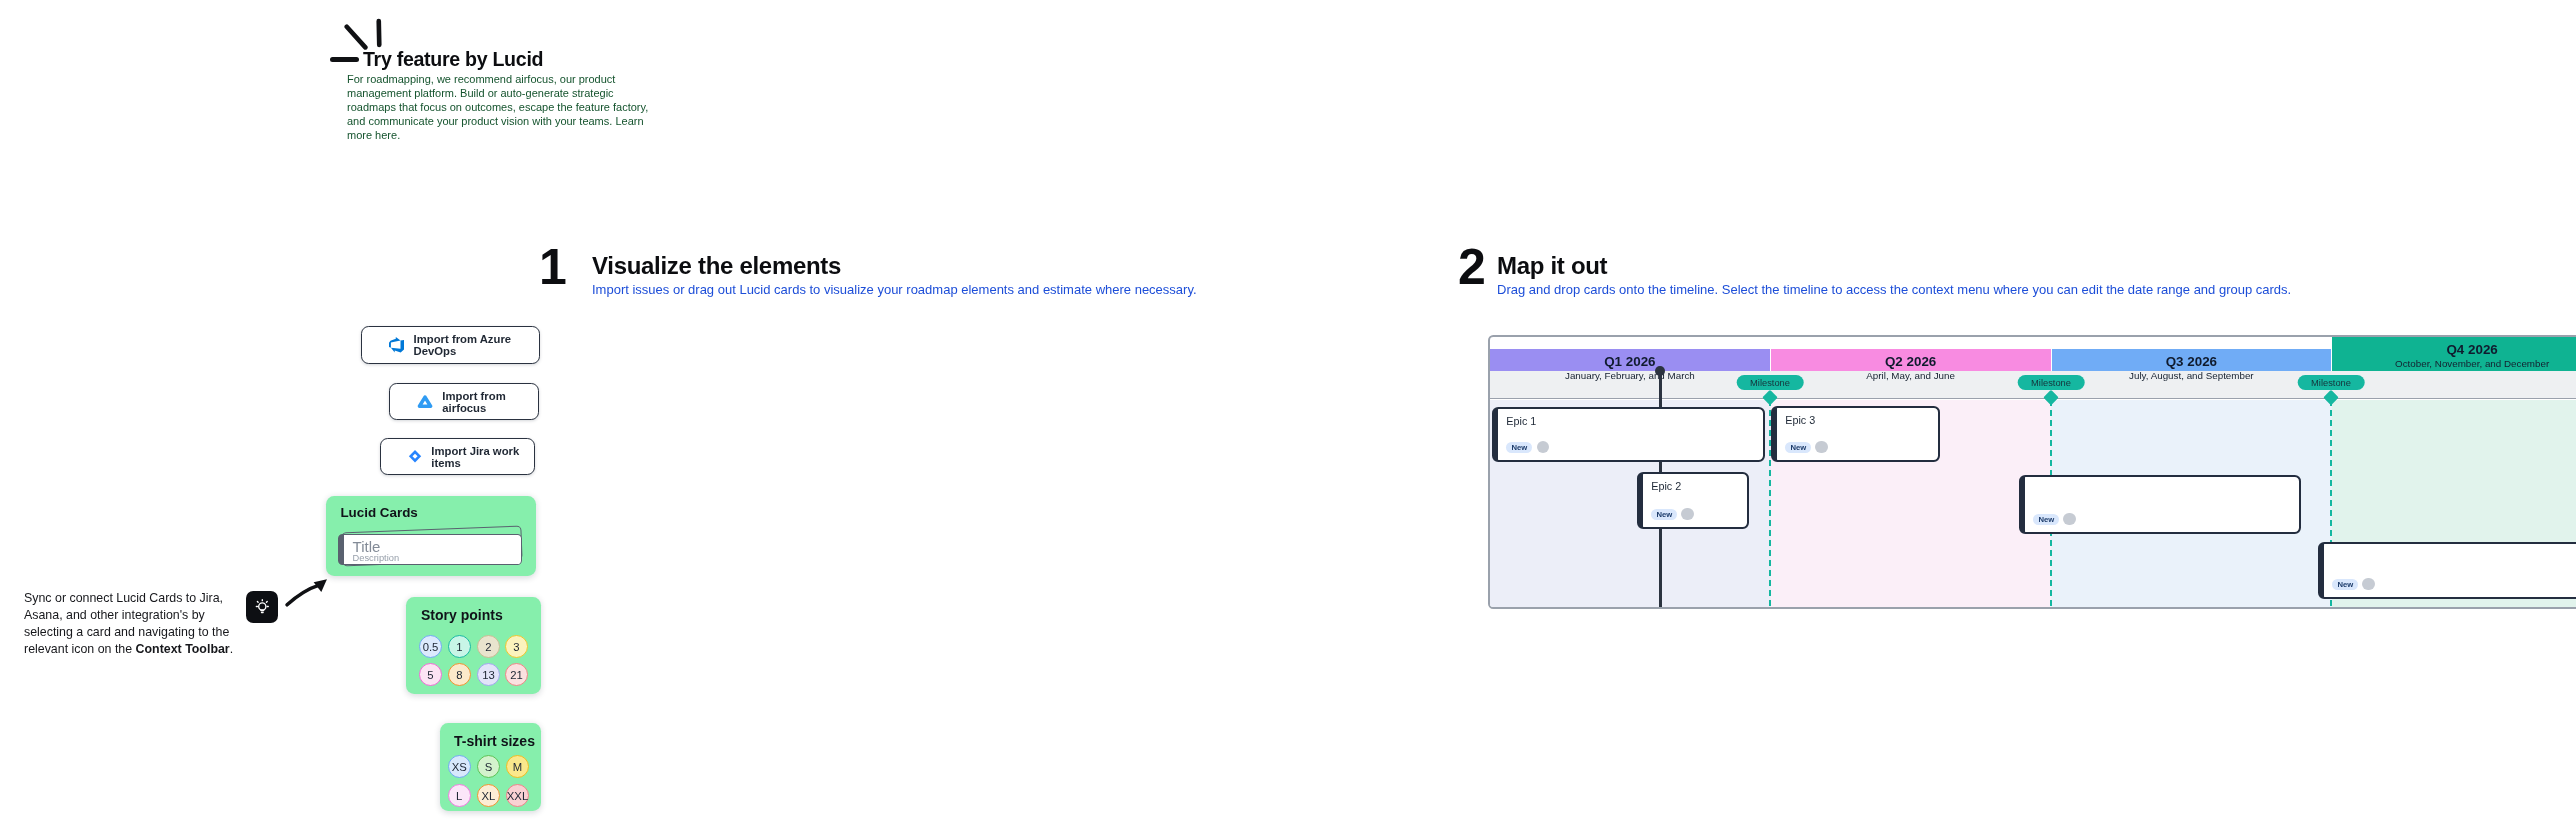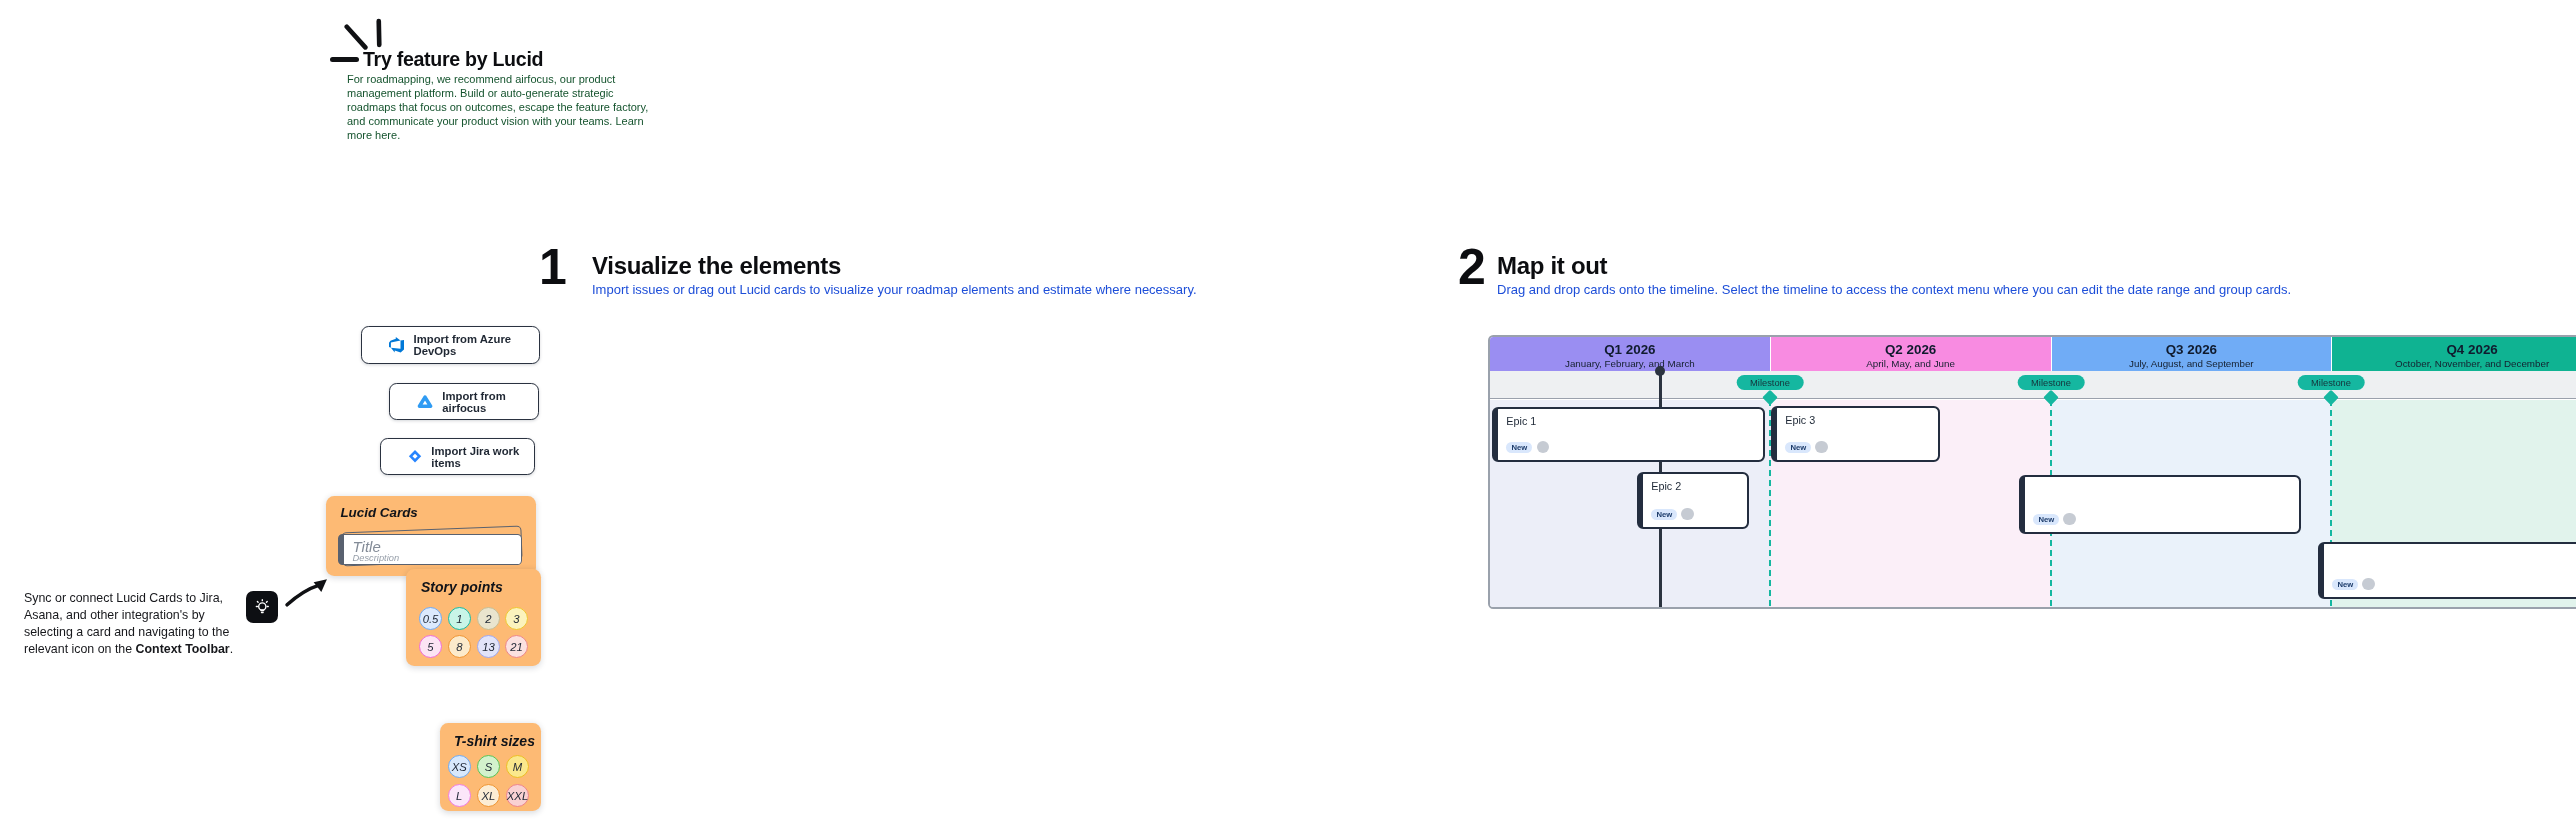--- a/index.html
+++ b/index.html
@@ -19,42 +19,42 @@
   .sec-title{position:absolute;font-size:24px;font-weight:700;letter-spacing:-0.3px;color:#0c0d10;}
   .sec-sub{position:absolute;font-size:13px;color:#1d4ed8;}
 
   
   .import-btn{position:absolute;display:flex;align-items:center;gap:9.3px;padding-left:27px;
       background:#fff;border:1.5px solid #2A3240;border-radius:7.7px;box-sizing:border-box;
       box-shadow:0 1px 3.1px rgba(15,25,45,.18);cursor:pointer;}
   .import-btn .lbl{font-size:11.3px;font-weight:700;color:#1F2733;}
 
   
-  .panel{position:absolute;background:#fdba74;border-radius:8.2px;box-shadow:0 1.5px 6.2px rgba(15,25,45,.16);font-style:italic;}
+  .panel{position:absolute;background:#86efac;border-radius:8.2px;box-shadow:0 1.5px 6.2px rgba(15,25,45,.16);}
   .panel-title{position:absolute;font-weight:700;color:#101319;}
   .lc-back{position:absolute;left:15.5px;top:33px;width:180px;height:34px;border:1.5px solid #59616F;border-radius:4.6px;transform:rotate(-2.2deg);box-sizing:border-box;}
   .lc-front{position:absolute;left:12.4px;top:38px;width:184px;height:31px;background:#fff;border:1.5px solid #59616F;border-left-width:6.2px;border-radius:4.6px;box-sizing:border-box;}
   .lc-t{position:absolute;left:8.2px;top:3.1px;font-size:15px;color:#838B97;}
   .lc-d{position:absolute;left:8.2px;top:17.5px;font-size:9.3px;color:#98A0AB;}
 
   
   .sync-note{position:absolute;left:24px;top:590px;width:216px;font-size:12.4px;line-height:17px;color:#17181c;}
   .bulb{position:absolute;left:246px;top:591px;width:32px;height:32px;background:#0D0F13;border-radius:7.2px;display:flex;align-items:center;justify-content:center;}
   .bulb svg{stroke:#fff;fill:none;stroke-width:2.4;stroke-linecap:round;}
 
   
   .circle{position:absolute;width:23px;height:23px;border-radius:50%;border:1.5px solid;box-sizing:border-box;
       display:flex;align-items:center;justify-content:center;font-size:11.3px;color:#1D2533;cursor:pointer;}
 
   
   .tl{position:absolute;left:1488px;top:335px;width:1126px;height:274px;background:#fff;
       border:2.1px solid #9AA1AC;border-radius:5.2px;box-sizing:border-box;overflow:hidden;}
   .tl-header{position:absolute;left:0;right:0;top:0;height:34px;display:flex;}
   .q-head{flex:1;position:relative;text-align:center;box-sizing:border-box;}
-  .q-head:not(:last-child){border-right:1.5px solid #fff;}
+  .q-head:not(:last-child){border-right:1.5px solid #fff;margin-top:12px;}
   .q-title{position:absolute;left:0;right:0;top:4.6px;font-size:13.4px;font-weight:700;color:#101B2E;}
   .q-sub{position:absolute;left:0;right:0;top:21px;font-size:9.8px;color:#15202F;}
   .ms-band{position:absolute;left:0;right:0;top:34px;height:27px;background:#EEF0F2;border-bottom:1.5px solid #9AA1AC;}
   .tl-body{position:absolute;left:0;right:0;top:63px;bottom:0;display:flex;}
   .q-body{flex:1;}
   .today-line{position:absolute;left:169px;top:33px;bottom:0;width:2.6px;background:#2B3340;z-index:1;}
   .today-dot{position:absolute;left:165px;top:29px;width:9.8px;height:9.8px;border-radius:50%;background:#2B3340;z-index:1;}
   .ms-pill{position:absolute;top:38px;transform:translateX(-50%);padding:2.6px 13.4px;border-radius:9.3px;
       font-size:9.3px;font-weight:500;color:#16333B;z-index:3;cursor:pointer;}
   .ms-diamond{position:absolute;top:55px;width:10.8px;height:10.8px;border-radius:1.5px;transform:translateX(-50%) rotate(45deg);z-index:3;}
@@ -130,21 +130,21 @@
       <path d="M9.4 16.5H7.6"></path>
       <path d="M28.4 16.5h-1.8"></path>
     </svg>
   </div>
 
   <svg class="abs" style="left:284px;top:576px;" width="46" height="33" viewBox="0 0 90 64">
     <path d="M6 56 C28 36, 48 24, 70 17" stroke="#101114" stroke-width="7" fill="none" stroke-linecap="round"></path>
     <path d="M84 6 L58 12 L73 31 Z" fill="#101114"></path>
   </svg>
 
-  <div class="panel" style="left:406px;top:569px;width:135px;height:97px;">
+  <div class="panel" style="left:406px;top:597px;width:135px;height:97px;">
     <div class="panel-title" style="left:15px;top:10.3px;font-size:14px;">Story points</div>
     <div class="circle" style="left: 13px; top: 38px; background: rgb(220, 234, 253); border-color: rgb(112, 169, 242);">0.5</div>
     <div class="circle" style="left: 42px; top: 38px; background: rgb(200, 245, 231); border-color: rgb(25, 185, 161);">1</div>
     <div class="circle" style="left: 71px; top: 38px; background: rgb(233, 228, 206); border-color: rgb(199, 189, 147);">2</div>
     <div class="circle" style="left: 99px; top: 38px; background: rgb(251, 243, 189); border-color: rgb(239, 198, 46);">3</div>
     <div class="circle" style="left: 13px; top: 66px; background: rgb(252, 228, 244); border-color: rgb(239, 108, 213);">5</div>
     <div class="circle" style="left: 42px; top: 66px; background: rgb(252, 234, 203); border-color: rgb(239, 147, 48);">8</div>
     <div class="circle" style="left: 71px; top: 66px; background: rgb(226, 228, 249); border-color: rgb(159, 166, 238);">13</div>
     <div class="circle" style="left: 99px; top: 66px; background: rgb(251, 225, 224); border-color: rgb(238, 134, 134);">21</div>
   </div>

